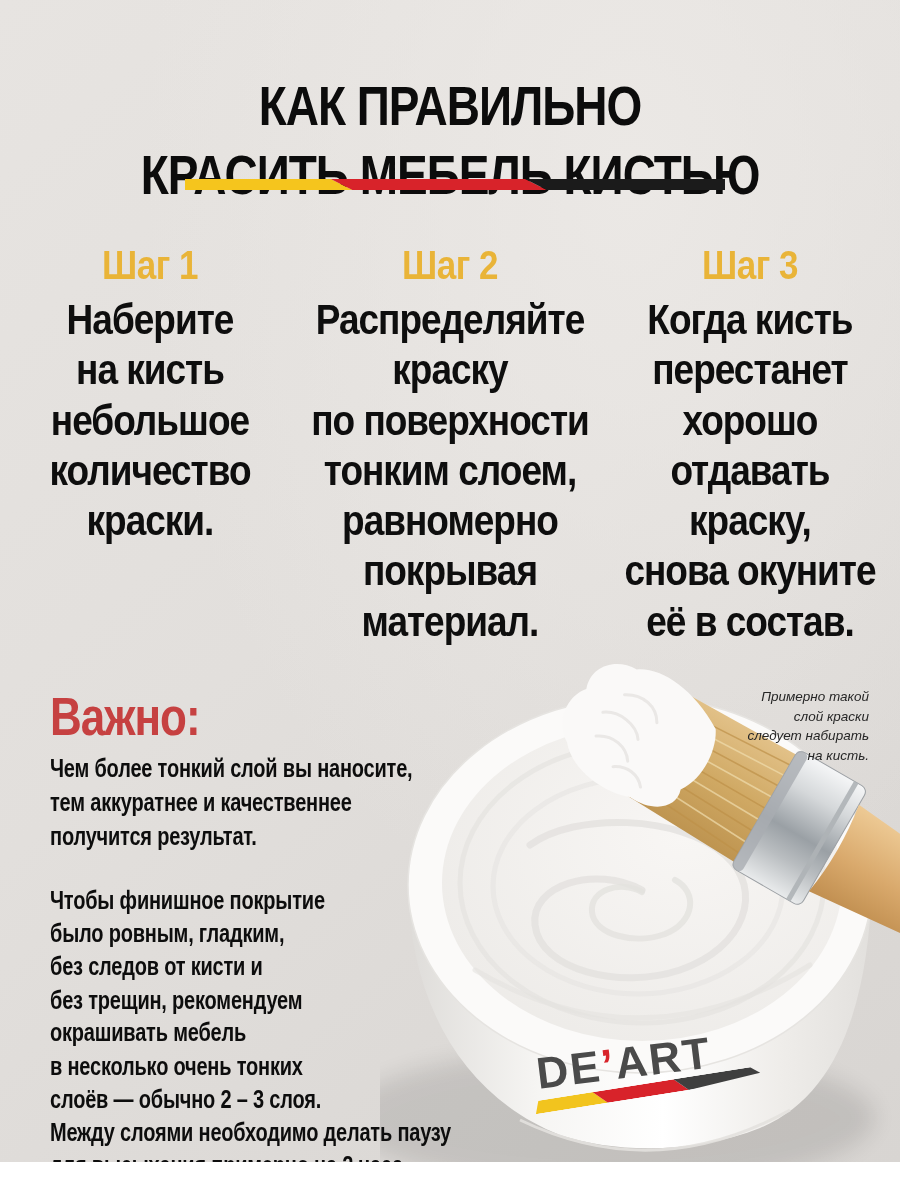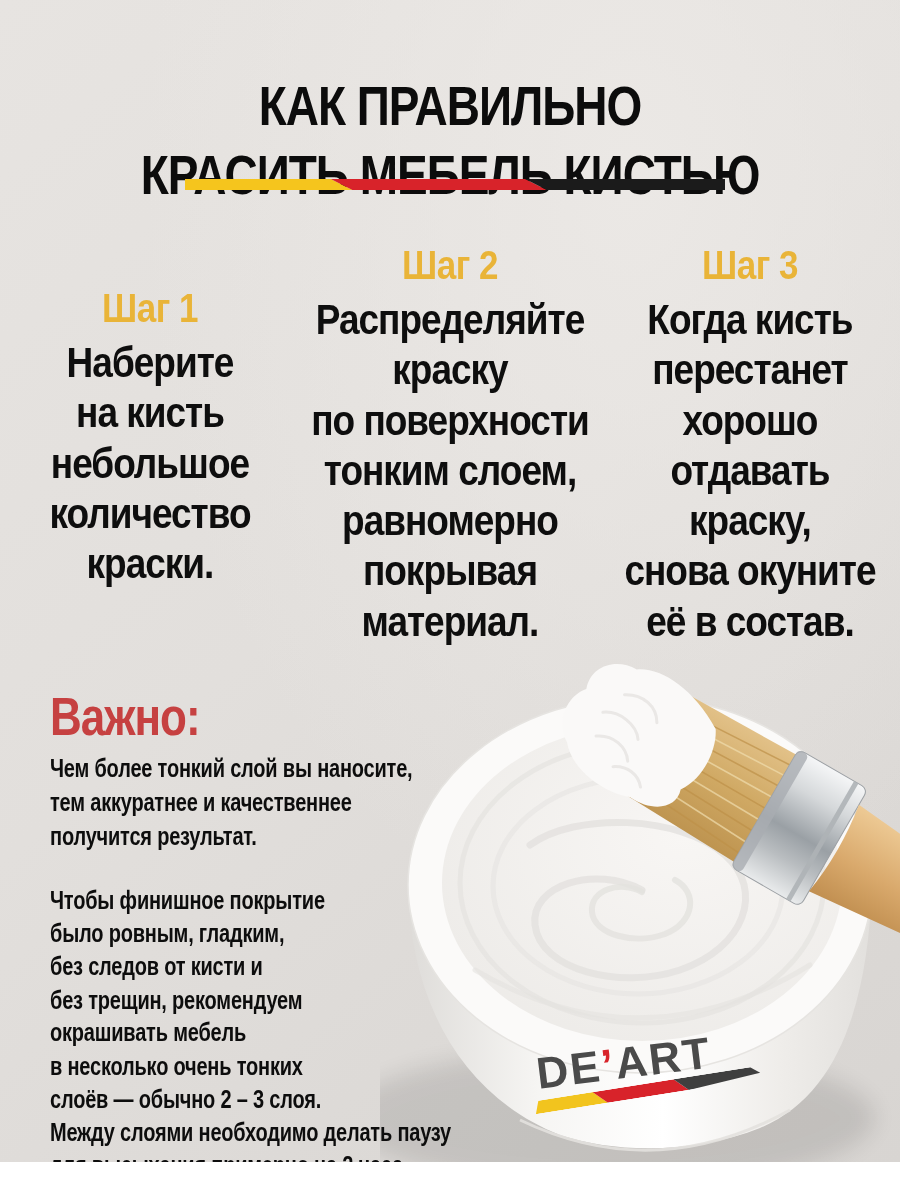--- a/index.html
+++ b/index.html
@@ -23,21 +23,21 @@
   }
   .title-underline {
     position:absolute; left:185px; top:179px; width:540px; height:11px;
   }
   .title-underline span { position:absolute; inset:0; display:block; }
   .seg-yellow { background:#f5c51d; clip-path:polygon(0 0,27% 0,31% 100%,0 100%); }
   .seg-red    { background:#d8232a; clip-path:polygon(27% 0,63% 0,67% 100%,31% 100%); }
   .seg-black  { background:#1b1b1b; clip-path:polygon(63% 0,100% 0,100% 100%,67% 100%); }
 
   
-  .steps { position:absolute; top:238px; left:0; width:900px; display:flex;align-items:center; }
+  .steps { position:absolute; top:238px; left:0; width:900px; display:flex; }
   .step { width:33.333%; text-align:center; transform:scaleY(1.17); transform-origin:top center; }
   .step-label { font-size:35px; line-height:46px; font-weight:bold; color:#e9b438; letter-spacing:-0.5px; margin:0; }
   .step-text  { font-size:37px; line-height:43px; font-weight:bold; letter-spacing:-1px; white-space:pre-line; margin:2px 0 0; color:#0e0e0e; }
 
   
   .imp-heading {
     position:absolute; left:50px; top:686px; margin:0;
     font-size:44px; font-weight:bold; color:#c64141; letter-spacing:-1px;
     transform:scaleY(1.22); transform-origin:top left; z-index:2;
   }
@@ -205,15 +205,19 @@
 
   <div class="brand-logo">
     <div class="brand-text"><span>DE</span><span class="brand-apostrophe">’</span><span>ART</span></div>
     <div class="brand-swoosh">
       <span class="sw-yellow"></span>
       <span class="sw-red"></span>
       <span class="sw-dark"></span>
     </div>
   </div>
 
+  <p class="brush-note">Примерно такой
+слой краски
+следует набирать
+на кисть.</p>
   <p class="consumption-note">Расход краски при нанесении в два слоя составляет около 150 г на 1 м².</p>
 
 </div>
 
 </body></html>

